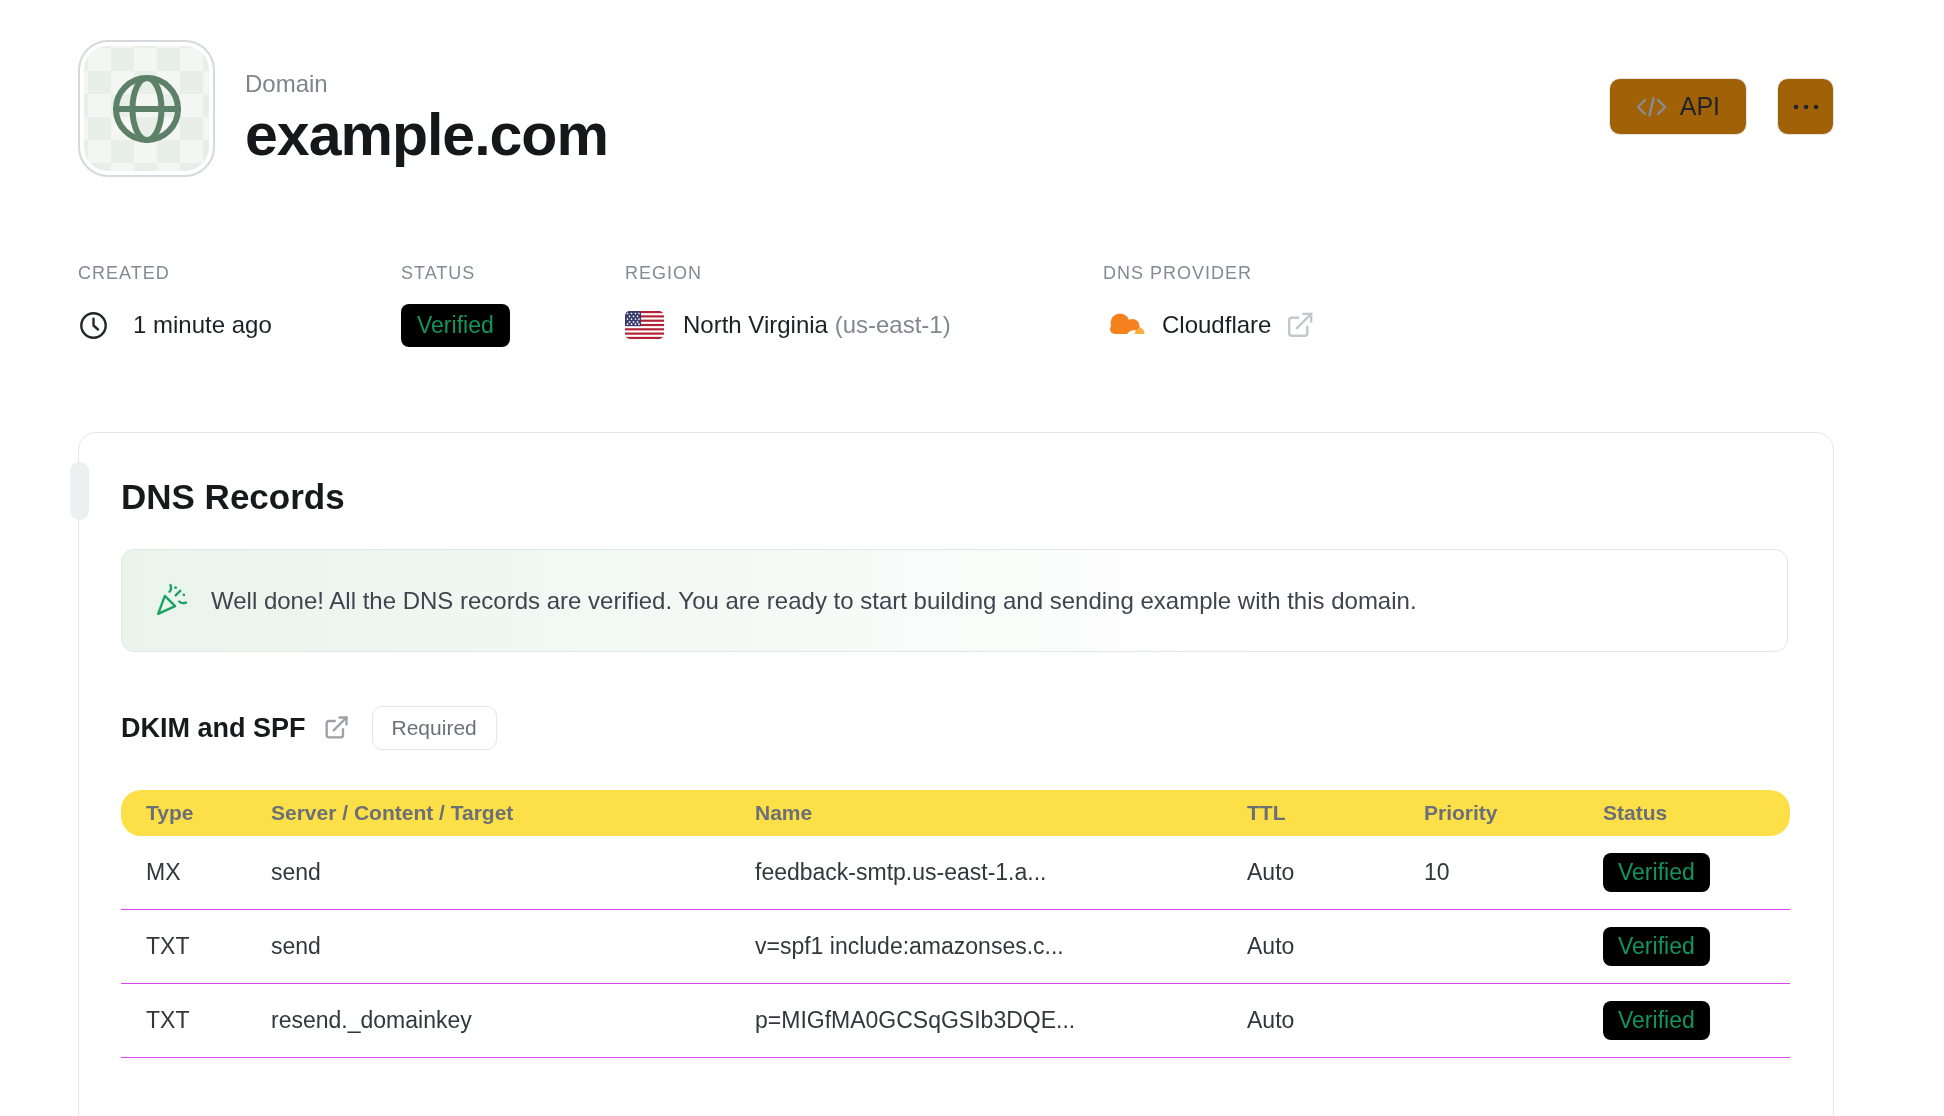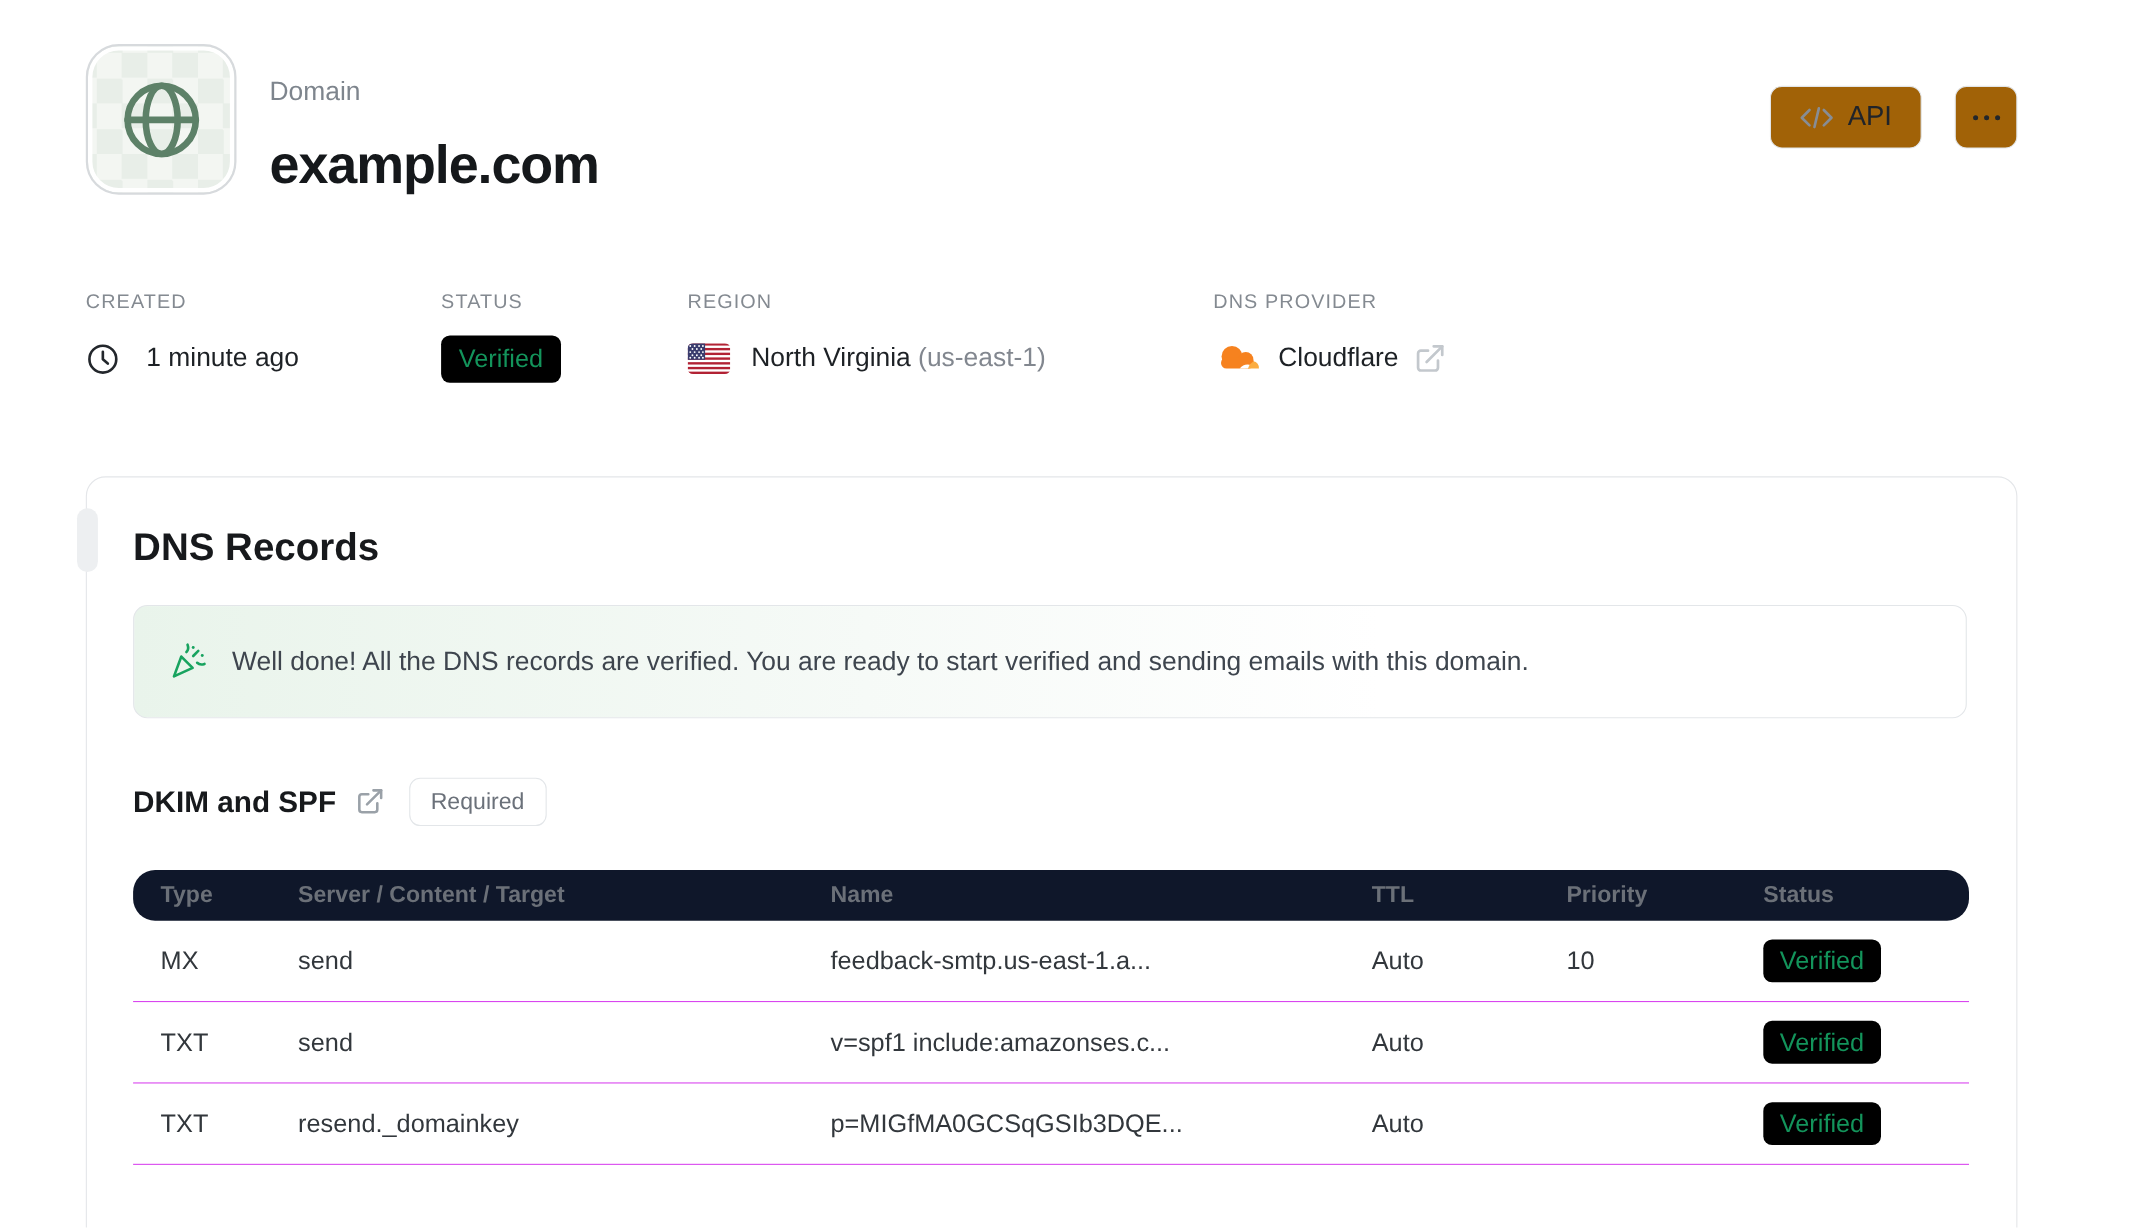--- a/index.html
+++ b/index.html
@@ -12,21 +12,21 @@
   .header { display:flex; justify-content:space-between; align-items:flex-start; }
   .header-left { display:flex; gap:30px; }
   .avatar { width:137px; height:137px; border-radius:30px; border:2px solid #d7dadd;
             background-color:#f3f6f2;
             background-image:conic-gradient(#e8eee8 25%, transparent 0 50%, #e8eee8 0 75%, transparent 0);
             background-size:46px 46px; background-position:8px 6px;
             display:flex; align-items:center; justify-content:center;
             box-shadow:inset 0 0 0 4px #ffffff; }
   .titles { padding-top:30px; }
   .eyebrow { font-size:24px; color:#7e858d; font-weight:500; }
-  .page-title { font-size:49px; font-weight:700; color:#15181b; letter-spacing:-1px; margin-top:24px; }
+  .page-title { font-size:59px; font-weight:700; color:#15181b; letter-spacing:-1px; margin-top:3px; }
   .header-right { display:flex; gap:30px; margin-top:38px; }
   .btn { display:flex; align-items:center; gap:13px; height:57px; padding:0 26px;
          background:#a16207; border:1px solid #e2e5e8; border-radius:11px; cursor:pointer; }
   .btn-label { font-size:25px; color:#20242a; font-weight:500; }
   .btn-square { width:57px; padding:0; justify-content:center; }
 
   
   .meta { display:flex; margin-top:86px; }
   .meta-col { }
   .meta-col.created { width:323px; }
@@ -59,21 +59,21 @@
   .dkim-row { margin-top:54px; display:flex; align-items:center; }
   .dkim-title { font-size:27px; font-weight:700; color:#17191c; }
   .dkim-ext { margin-left:16px; cursor:pointer; }
   .pill-required { margin-left:22px; font-size:21px; color:#6b717a; font-weight:500;
                    border:1px solid #e3e6e9; border-radius:10px; padding:9px 19px; background:#fff; }
 
   
   .table { margin-top:40px; width:1669px; }
   .tgrid { display:grid; grid-template-columns:125px 484px 492px 177px 179px 1fr;
            align-items:center; padding-left:25px; padding-right:16px; }
-  .thead { height:46px; background:#0f172a; border-radius:20px; }
+  .thead { height:46px; background:#fde047; border-radius:20px; }
   .th { font-size:21px; font-weight:600; color:#6b7078; }
   .trow { height:74px; border-bottom:1px solid #d946ef; }
   .td { font-size:23px; color:#32373c; }
   .badge-cell .badge-green { font-size:23px; padding:6px 15px; }
   svg { display:block; }
 </style>
 </head>
 <body>
 
 <div class="page">
@@ -215,21 +215,21 @@
         <span>
           <svg width="37" height="37" viewBox="0 0 36 36" fill="none" stroke="#18a35f" stroke-width="2.3" stroke-linecap="round" stroke-linejoin="round">
             <path d="M6 31 L12.5 13.5 L22.5 23.5 Z"></path>
             <path d="M17 9.5 q2.5-2.5 1-6.5"></path>
             <path d="M26.5 19 q2.5 2.5 6.5 1"></path>
             <path d="M23 13 l4.5-4.5"></path>
             <circle cx="23" cy="5.5" r="1.3" fill="#18a35f" stroke="none"></circle>
             <circle cx="31" cy="12.5" r="1.3" fill="#18a35f" stroke="none"></circle>
           </svg>
         </span>
-        <span class="banner-text">Well done! All the DNS records are verified. You are ready to start verified and sending emails with this domain.</span>
+        <span class="banner-text">Well done! All the DNS records are verified. You are ready to start building and sending example with this domain.</span>
       </div>
 
       <div class="dkim-row">
         <span class="dkim-title">DKIM and SPF</span>
         <span class="dkim-ext">
           <svg width="28" height="28" viewBox="0 0 24 24" fill="none" stroke="#9aa1a8" stroke-width="2" stroke-linecap="round" stroke-linejoin="round">
             <path d="M18 13v5a2 2 0 0 1-2 2H6a2 2 0 0 1-2-2V8a2 2 0 0 1 2-2h5"></path>
             <path d="M15 3h6v6"></path>
             <path d="M10 14 21 3"></path>
           </svg>

